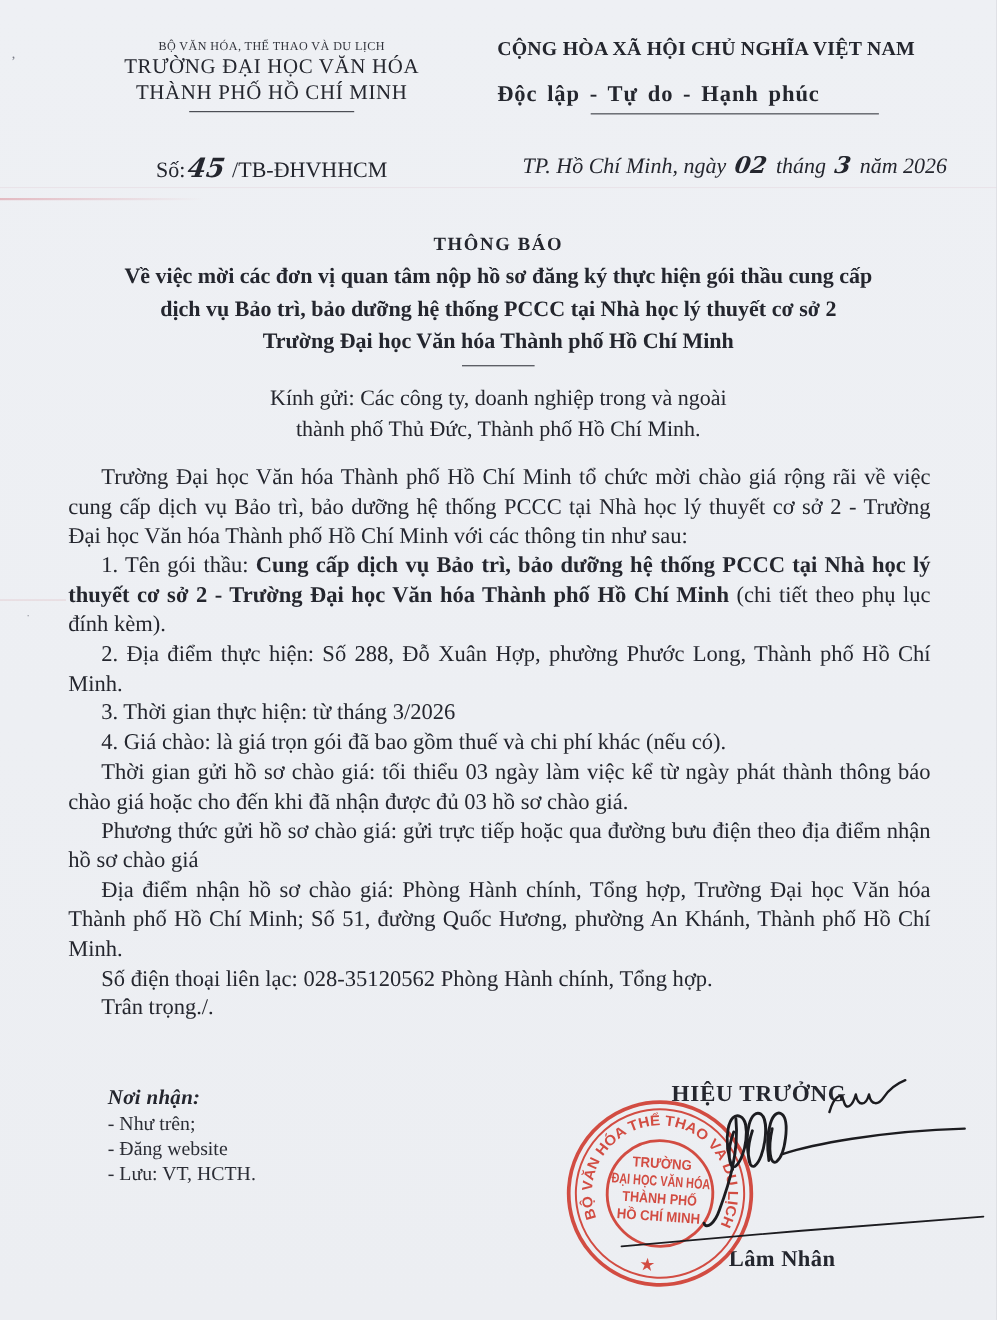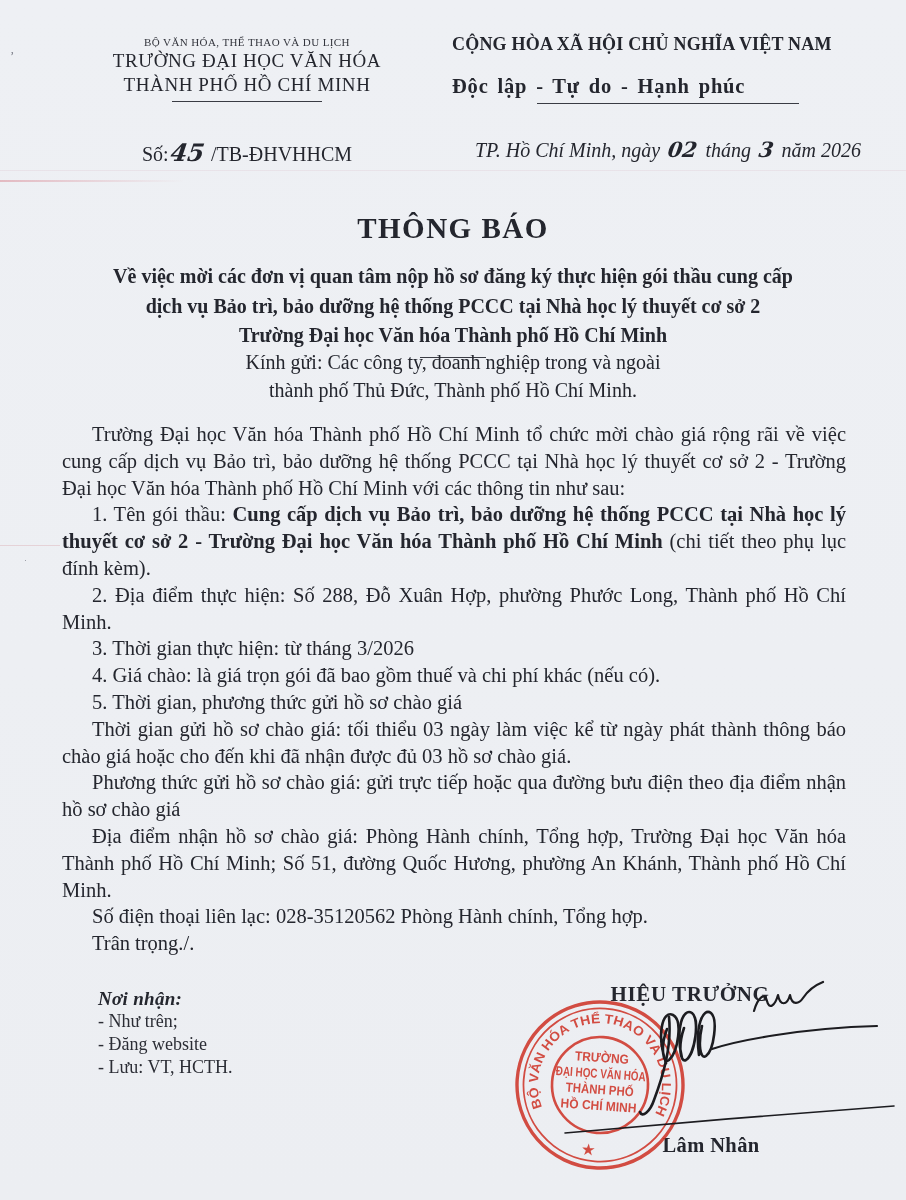--- a/index.html
+++ b/index.html
@@ -17,22 +17,22 @@
   .rule{height:0;border-bottom:1.6px solid #3a3c44;margin:5px auto 0;}
   .hdr-right{position:absolute;left:452px;top:34px;width:432px;text-align:left;}
   .hdr-right .l1{font-size:18px;font-weight:bold;letter-spacing:.2px;}
   .hdr-right .l2{font-size:20.5px;font-weight:bold;letter-spacing:.8px;margin-top:20px;word-spacing:3px;}
   .doc-number{position:absolute;left:56px;top:138px;width:382px;text-align:center;font-size:20px;}
   .hand{display:inline-block;font-family:"DejaVu Serif",serif;font-style:italic;transform:skewX(-8deg);}
   .doc-number .hand{font-size:24px;font-weight:bold;margin:0 2px;}
   .date-line{position:absolute;left:448px;top:137px;width:440px;text-align:center;font-style:italic;font-size:20px;}
   .date-line .hand{font-size:21px;font-weight:bold;margin:0 3px;}
   .title-block{position:absolute;left:0;top:212px;width:906px;text-align:center;}
-  .title-block .title{font-size:29px;font-weight:bold;letter-spacing:1.5px;}
-  .subtitle{font-size:20px;font-weight:bold;line-height:29.5px;margin-top:17px;}
+  .title-block .title{font-size:17px;font-weight:bold;letter-spacing:1.5px;}
+  .subtitle{font-size:20px;font-weight:bold;line-height:29.5px;margin-top:5px;}
   .title-rule{width:66px;border-bottom:1.8px solid #3a3c44;margin:6px auto 0;}
   .salutation{position:absolute;left:0;top:348px;width:906px;text-align:center;font-size:20px;line-height:28px;}
   .salutation .inner{display:inline-block;}
   .body-block{position:absolute;left:62px;top:421px;width:784px;font-size:20.5px;line-height:26.8px;text-align:justify;}
   .body-block p{margin:0;text-indent:30px;}
   .b{font-weight:bold;}
   .recipients{position:absolute;left:98px;top:988px;}
   .recipients .label{font-size:19px;font-weight:bold;font-style:italic;letter-spacing:.3px;}
   .recipients .item{font-size:18px;line-height:23px;color:#2b2d35;}
   .sig-title{position:absolute;left:560px;top:982px;width:260px;text-align:center;font-size:21px;font-weight:bold;letter-spacing:.6px;}
@@ -94,21 +94,20 @@
       <div>thành phố Thủ Đức, Thành phố Hồ Chí Minh.</div>
     </div>
   </div>
 
   <div class="body-block">
     <p>Trường Đại học Văn hóa Thành phố Hồ Chí Minh tổ chức mời chào giá rộng rãi về việc cung cấp dịch vụ Bảo trì, bảo dưỡng hệ thống PCCC tại Nhà học lý thuyết cơ sở 2 - Trường Đại học Văn hóa Thành phố Hồ Chí Minh với các thông tin như sau:</p>
     <p><span>1. Tên gói thầu: </span><span class="b">Cung cấp dịch vụ Bảo trì, bảo dưỡng hệ thống PCCC tại Nhà học  lý thuyết cơ sở 2 - Trường Đại học Văn hóa Thành phố Hồ Chí Minh</span><span> (chi tiết theo phụ lục đính kèm).</span></p>
     <p>2. Địa điểm thực hiện: Số 288, Đỗ Xuân Hợp, phường Phước Long, Thành phố Hồ Chí Minh.</p>
     <p>3. Thời gian thực hiện: từ tháng 3/2026</p>
     <p>4. Giá chào: là giá trọn gói đã bao gồm thuế và chi phí khác (nếu có).</p>
-    <p>5. Thời gian, phương thức gửi hồ sơ chào giá</p>
     <p>Thời gian gửi hồ sơ chào giá: tối thiểu 03 ngày làm việc kể từ ngày phát thành thông báo chào giá hoặc cho đến khi đã nhận được đủ 03 hồ sơ chào giá.</p>
     <p>Phương thức gửi hồ sơ chào giá: gửi trực tiếp hoặc qua đường bưu điện theo địa điểm nhận hồ sơ chào giá</p>
     <p>Địa điểm nhận hồ sơ chào giá: Phòng Hành chính, Tổng hợp, Trường Đại học Văn hóa Thành phố Hồ Chí Minh; Số 51, đường Quốc Hương, phường An Khánh, Thành phố Hồ Chí Minh.</p>
     <p>Số điện thoại liên lạc: 028-35120562 Phòng Hành chính, Tổng hợp.</p>
     <p>Trân trọng./.</p>
   </div>
 
   <div class="recipients">
     <div class="label">Nơi nhận:</div>
     <div class="item">- Như trên;</div>

